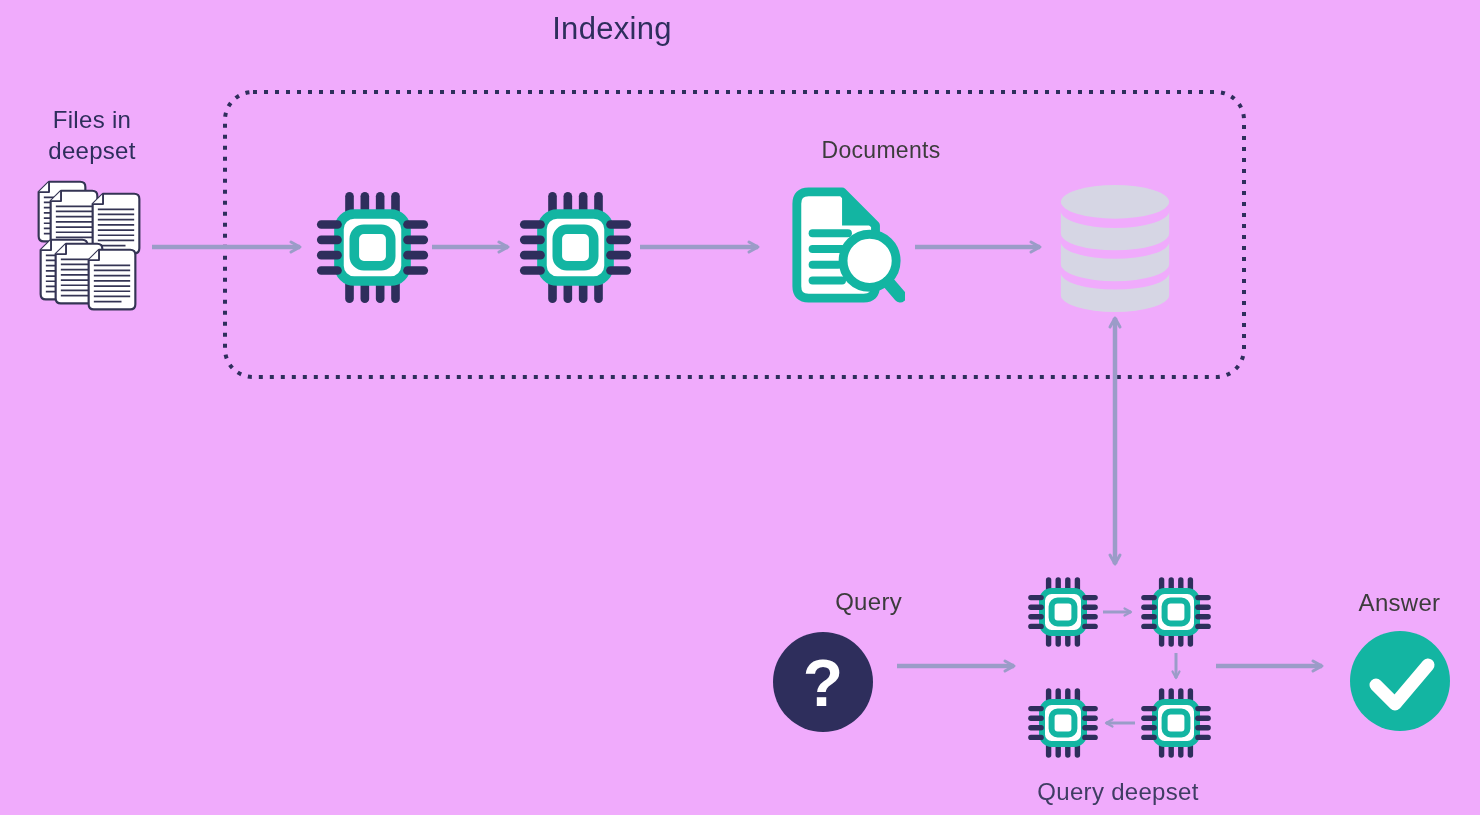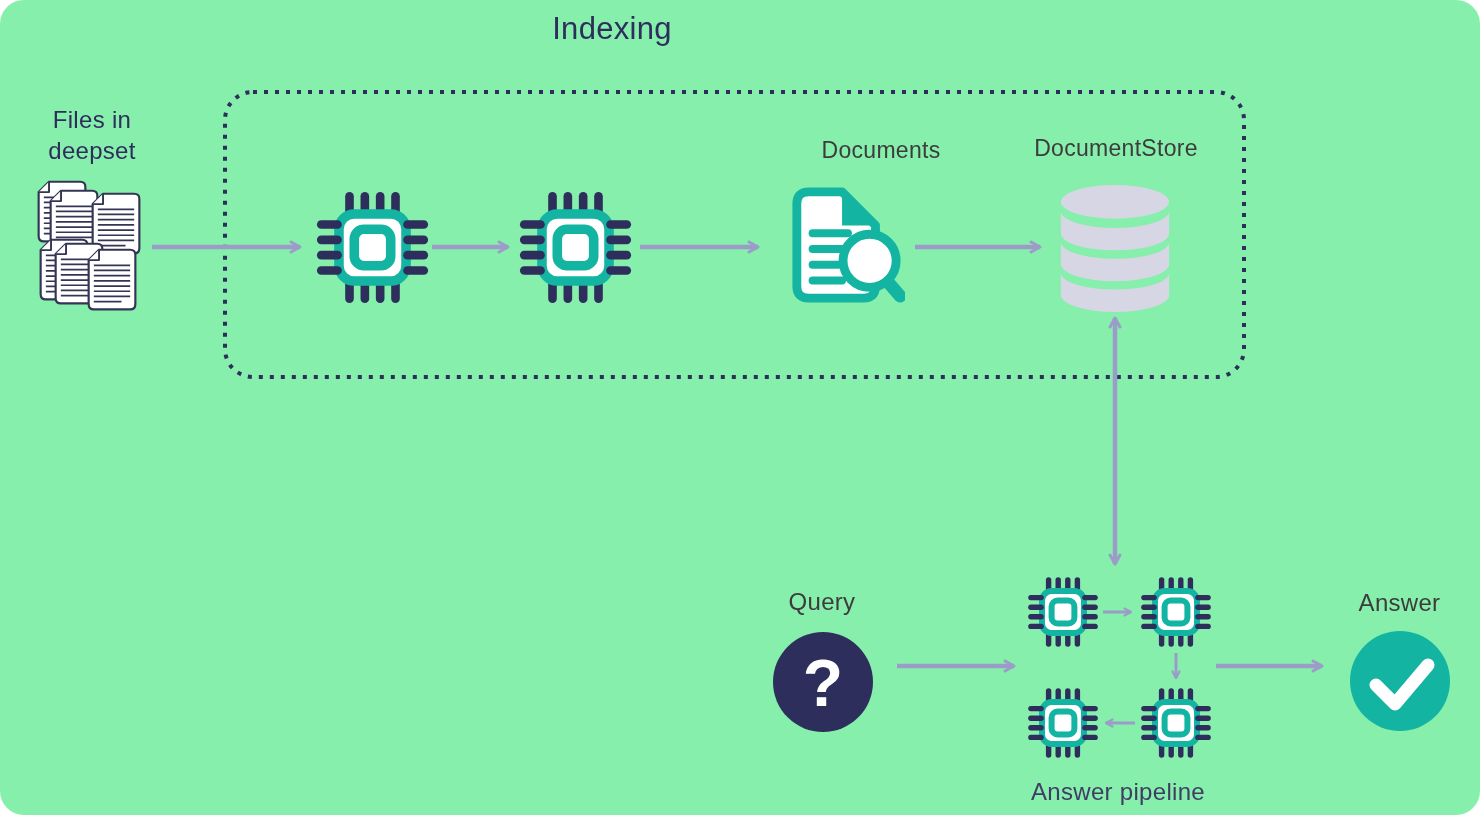--- a/index.html
+++ b/index.html
@@ -1,30 +1,29 @@
 <!DOCTYPE html>
 <html><head>
 <meta charset="utf-8">
 <style>
   html,body{margin:0;padding:0;background:#fff;}
   #stage{
-    position:relative;width:1480px;height:815px;background:#86efac;overflow:hidden;
+    position:relative;width:1480px;height:815px;background:#f0abfc;overflow:hidden;
     font-family:"Liberation Sans","DejaVu Sans",sans-serif;
-    border-radius:24px;
   }
   .lbl{position:absolute;text-align:center;letter-spacing:.3px;font-weight:500;line-height:1.25;}
   .lbl-navy{color:#2E2E5C;}
   .lbl-dark{color:#3C3C3C;}
   .lbl-slate{color:#3F3D63;}
   #diagram-title{left:442px;top:10px;width:340px;font-size:31px;}
   #files-label{left:17px;top:104px;width:150px;font-size:24px;line-height:31px;text-align:center;}
   #preprocessing-label{left:286px;top:133px;width:400px;font-size:23px;}
   #documents-label{left:781px;top:136px;width:200px;font-size:23px;}
   #documentstore-label{left:991px;top:134px;width:250px;font-size:23px;}
-  #query-label{left:742px;top:587px;width:160px;font-size:24px;}
+  #query-label{left:742px;top:587px;width:160px;font-size:24px;text-align:right;}
   #answer-label{left:1317px;top:588px;width:165px;font-size:24px;}
   #pipeline-label{left:968px;top:777px;width:300px;font-size:24px;}
   .icon{position:absolute;}
   svg{display:block;}
 </style>
 </head>
 <body>
 
 <div id="stage">
 
@@ -103,24 +102,23 @@
   </svg>
 
   <div class="lbl lbl-navy" id="diagram-title">Indexing</div>
 
   <div class="lbl lbl-navy" id="files-label">
     <span>Files in</span><br>
     <span>deepset</span>
   </div>
 
   <div class="lbl lbl-dark" id="documents-label">Documents</div>
-  <div class="lbl lbl-dark" id="documentstore-label">DocumentStore</div>
   <div class="lbl lbl-dark" id="query-label">Query</div>
   <div class="lbl lbl-dark" id="answer-label">Answer</div>
-  <div class="lbl lbl-slate" id="pipeline-label">Answer pipeline</div>
+  <div class="lbl lbl-slate" id="pipeline-label">Query deepset</div>
 
   <svg class="icon" style="left:26px;top:176px" width="130" height="140" viewBox="0 0 130 140">
     <use href="#sym-page" x="10" y="4" width="52" height="64"></use>
     <use href="#sym-page" x="22" y="13" width="52" height="64"></use>
     <use href="#sym-page" x="64" y="16" width="52" height="64"></use>
     <use href="#sym-page" x="12" y="62" width="52" height="64"></use>
     <use href="#sym-page" x="27" y="66" width="52" height="64"></use>
     <use href="#sym-page" x="60" y="72" width="52" height="64"></use>
   </svg>
 

